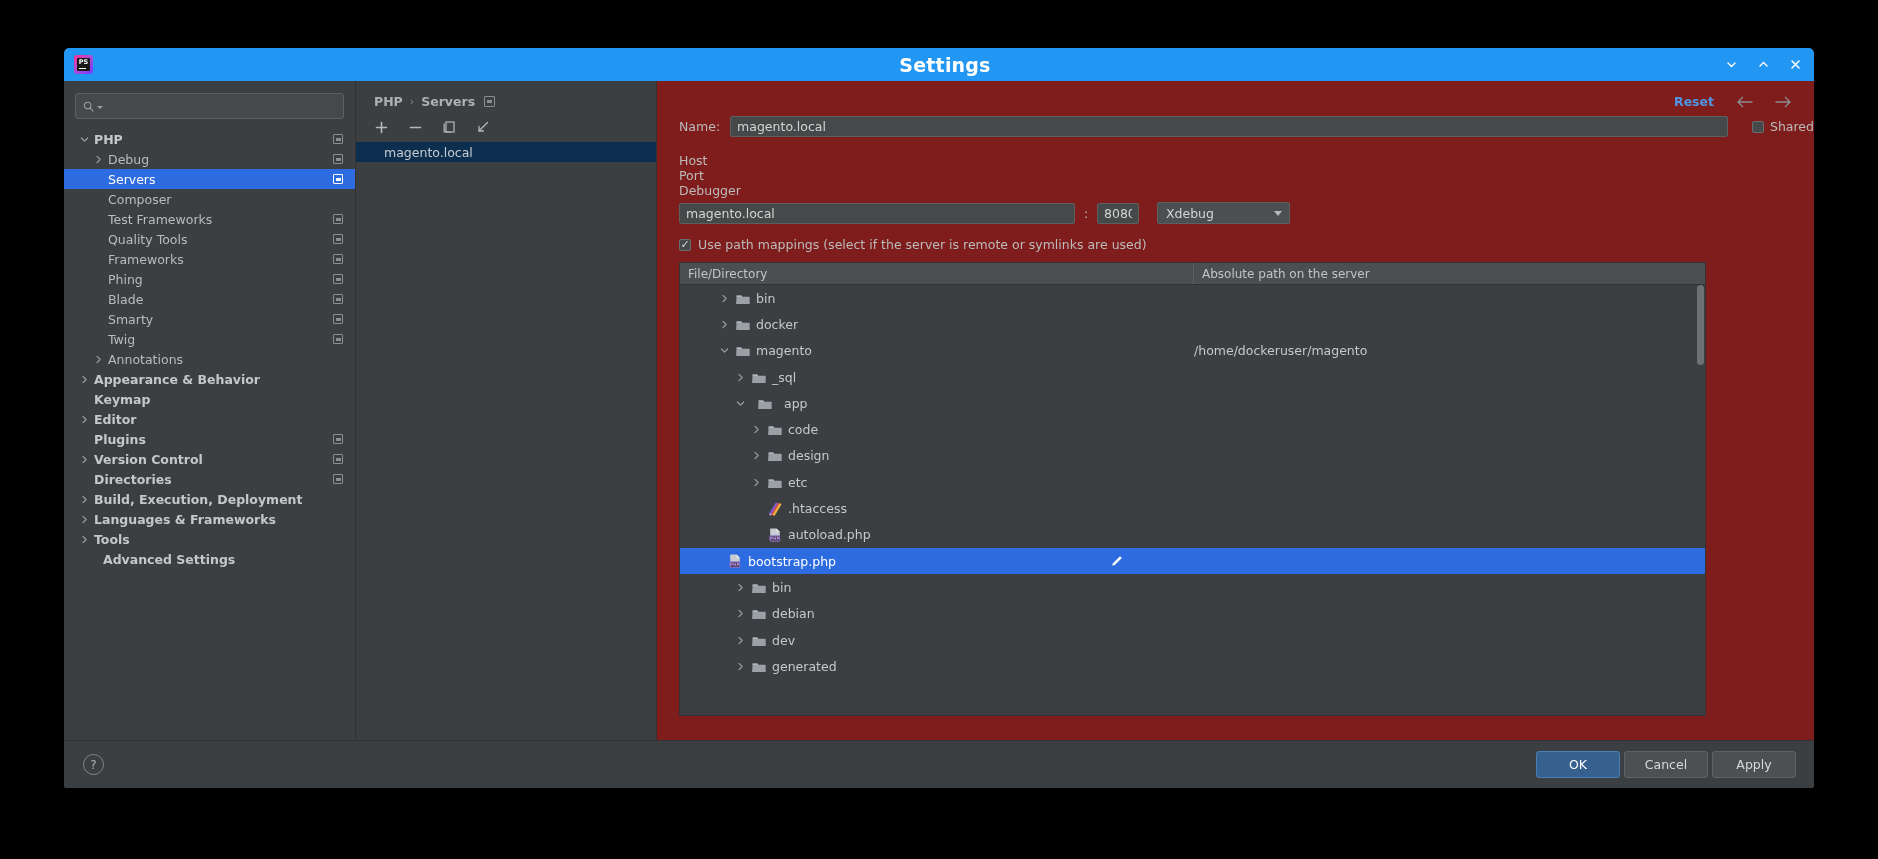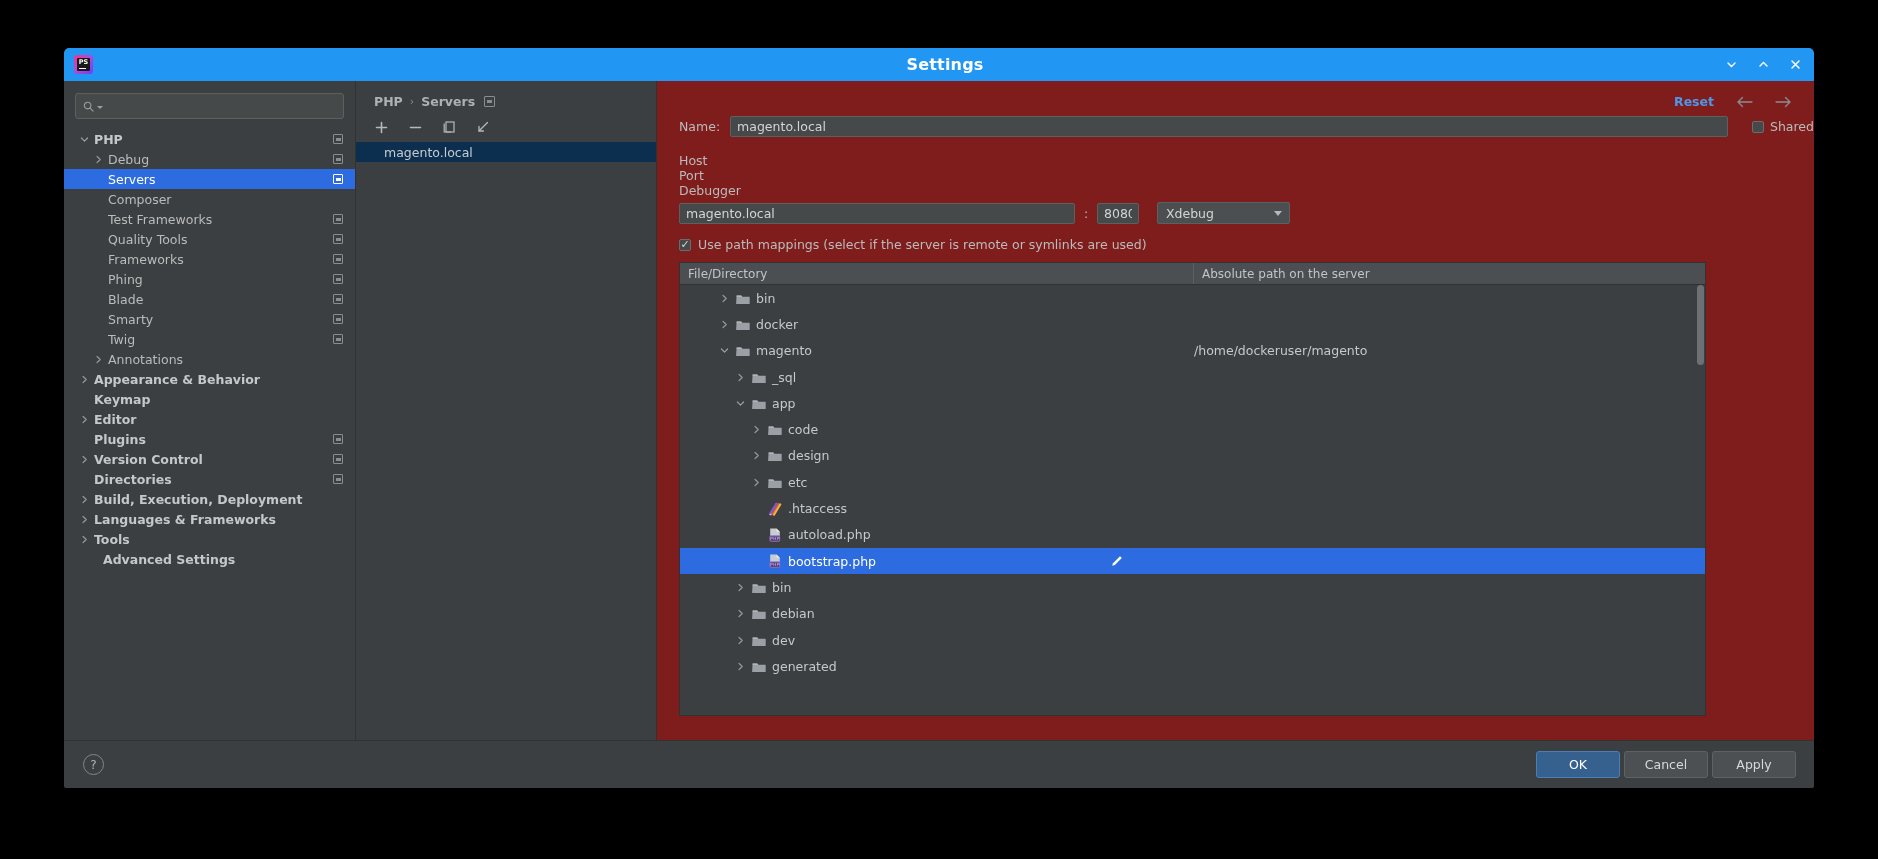--- a/index.html
+++ b/index.html
@@ -37,21 +37,21 @@
     height: 33px;
     background: #2196f3;
     display: flex;
     align-items: center;
     border-radius: 5px 5px 0 0;
   }
   .titlebar-title {
     position: absolute;
     left: 12px; right: 0;
     text-align: center;
-    font-size: 16px;
+    font-size: 19px;
     font-weight: bold;
     color: #ffffff;
     letter-spacing: 0.2px;
   }
   .app-icon {
     position: relative;
     margin-left: 10px;
     width: 19px;
     height: 19px;
     border-radius: 3px;
@@ -866,21 +866,21 @@
                   </span>
                   <span class="folder-ico"><svg width="14" height="12" viewBox="0 0 14 12">
                       <path d="M0.6 2.4 h4.6 l1.1 1.3 h6.9 a0.5 0.5 0 0 1 0.5 0.5 v6.4 a0.5 0.5 0 0 1 -0.5 0.5 h-12.6 a0.5 0.5 0 0 1 -0.5 -0.5 z" fill="#9aa0a6"></path>
                       <path d="M0.6 2.4 h4.6 l1.1 1.3 h-5.7 z" fill="#b6bcc2"></path>
                     </svg></span>
                   <span>_sql</span>
                 </div>
                 <div class="fpath"></div>
               </div>
               <div class="frow">
-                <div class="fname" style="padding-left: 54px;">
+                <div class="fname" style="padding-left: 54px; gap: 12px;">
                   <span class="twisty">
                     <svg width="9" height="9" viewBox="0 0 9 9">
                       <path d="M1.4 3 L4.5 6.2 L7.6 3" stroke="#9a9da1" stroke-width="1.2" fill="none" stroke-linecap="round" stroke-linejoin="round"></path>
                     </svg>
                   </span>
                   <span class="folder-ico"><svg width="14" height="12" viewBox="0 0 14 12">
                       <path d="M0.6 2.4 h4.6 l1.1 1.3 h6.9 a0.5 0.5 0 0 1 0.5 0.5 v6.4 a0.5 0.5 0 0 1 -0.5 0.5 h-12.6 a0.5 0.5 0 0 1 -0.5 -0.5 z" fill="#9aa0a6"></path>
                       <path d="M0.6 2.4 h4.6 l1.1 1.3 h-5.7 z" fill="#b6bcc2"></path>
                     </svg></span>
                   <span>app</span>
@@ -952,21 +952,21 @@
                       <path d="M2.2 0.6 h6.3 l3.3 3.2 v4.0 h-9.6 z" fill="#c9ccd0"></path>
                       <path d="M8.5 0.6 l3.3 3.2 h-3.3 z" fill="#e6e8ea"></path>
                       <rect x="2.0" y="8.0" width="9.6" height="5.2" rx="0.6" fill="#3c3f41" stroke="#9b6fd6" stroke-width="1"></rect>
                       <text x="6.8" y="12.1" font-family="DejaVu Sans, sans-serif" font-size="4.1" font-weight="bold" fill="#b98ef0" text-anchor="middle">PHP</text>
                     </svg></span>
                   <span>autoload.php</span>
                 </div>
                 <div class="fpath"></div>
               </div>
               <div class="frow selected">
-                <div class="fname" style="padding-left: 70px;">
+                <div class="fname" style="padding-left: 30px;">
                   <span class="twisty blank"></span>
                   <span class="php-ico"><svg width="14" height="14" viewBox="0 0 14 14">
                       <path d="M2.2 0.6 h6.3 l3.3 3.2 v4.0 h-9.6 z" fill="#c9ccd0"></path>
                       <path d="M8.5 0.6 l3.3 3.2 h-3.3 z" fill="#e6e8ea"></path>
                       <rect x="2.0" y="8.0" width="9.6" height="5.2" rx="0.6" fill="#3c3f41" stroke="#9b6fd6" stroke-width="1"></rect>
                       <text x="6.8" y="12.1" font-family="DejaVu Sans, sans-serif" font-size="4.1" font-weight="bold" fill="#b98ef0" text-anchor="middle">PHP</text>
                     </svg></span>
                   <span>bootstrap.php</span>
                   <span class="pencil-ico">
                     <svg width="14" height="14" viewBox="0 0 14 14">

